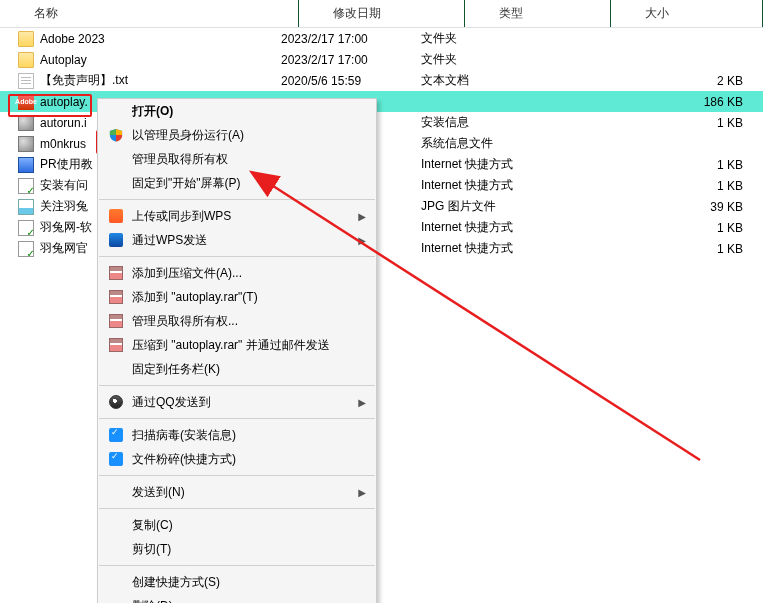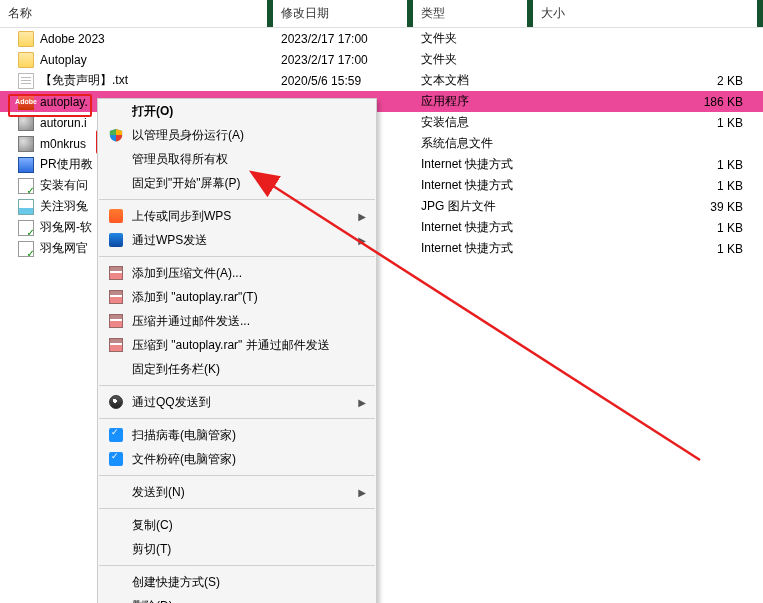--- a/index.html
+++ b/index.html
@@ -1,27 +1,27 @@
 <!DOCTYPE html>
 <html><head>
 <meta charset="utf-8">
 <style>
   * { box-sizing: border-box; margin: 0; padding: 0; font-family: "Microsoft YaHei", sans-serif; font-size: 12px; }
   body { width: 763px; height: 603px; background: #fff; position: relative; overflow: hidden; }
 
   .header-row { display: flex; height: 28px; border-bottom: 1px solid #e0e0e0; color: #333; }
-  .header-cell { display: flex; align-items: center; padding: 0 8px; border-right: 6px solid #14532d; }
+  .header-cell { display: flex; align-items: center; padding: 0 8px; border-right: 1px solid #14532d; margin-left: 26px; }
   .col-name { width: 273px; flex-shrink: 0; }
   .col-date { width: 140px; flex-shrink: 0; }
   .col-type { width: 120px; flex-shrink: 0; }
   .col-size { flex: 1; text-align: right; justify-content: flex-start; padding-right: 20px; }
 
   .file-list { position: relative; }
   .file-row { display: flex; height: 21px; align-items: center; }
-  .file-row.sel { background: #ec4899; }
+  .file-row.sel { background: #5eead4; }
   .file-row .cell { display: flex; align-items: center; text-align: center; }
   .cell.name { width: 273px; padding-left: 18px; gap: 6px; }
   .cell.date { width: 140px; padding-left: 8px; }
   .cell.type { width: 120px; padding-left: 8px; }
   .cell.size { flex: 1; justify-content: flex-end; padding-right: 20px; }
 
   .ico { width: 16px; height: 16px; display: inline-flex; align-items: center; justify-content: center; flex-shrink: 0; }
   .ico-folder { background: linear-gradient(#ffe9a6,#ffd65e); border: 1px solid #e6b84f; border-radius: 1px; }
   .ico-txt { background: #fff; border: 1px solid #bbb; position: relative; }
   .ico-txt::after { content:""; position:absolute; left:2px; right:2px; top:3px; height:1px; background:#bbb; box-shadow: 0 3px 0 #bbb, 0 6px 0 #bbb; }
@@ -100,21 +100,20 @@
       <div class="cell date">2020/5/6 15:59</div>
       <div class="cell type">文本文档</div>
       <div class="cell size">2 KB</div>
     </div>
     <div class="file-row sel">
       <div class="cell name">
         <span class="ico ico-adobe">Adobe</span>
         <span>autoplay.</span>
       </div>
       <div class="cell date"></div>
-      <div class="cell type">应用程序</div>
       <div class="cell size">186 KB</div>
     </div>
     <div class="file-row">
       <div class="cell name">
         <span class="ico ico-inf"></span>
         <span>autorun.i</span>
       </div>
       <div class="cell date"></div>
       <div class="cell type">安装信息</div>
       <div class="cell size">1 KB</div>
@@ -223,21 +222,21 @@
   <div class="mi">
       <span class="micon">
         <span class="rar"></span>
       </span>
       <span class="lbl">添加到 "autoplay.rar"(T)</span>
     </div>
   <div class="mi">
       <span class="micon">
         <span class="rar"></span>
       </span>
-      <span class="lbl">压缩并通过邮件发送...</span>
+      <span class="lbl">管理员取得所有权...</span>
     </div>
   <div class="mi">
       <span class="micon">
         <span class="rar"></span>
       </span>
       <span class="lbl">压缩到 "autoplay.rar" 并通过邮件发送</span>
     </div>
   <div class="mi">
       <span class="micon"></span>
       <span class="lbl">固定到任务栏(K)</span>
@@ -248,27 +247,27 @@
         <span class="q-qq"></span>
       </span>
       <span class="lbl">通过QQ发送到</span>
       <span class="arr">▶</span>
     </div>
   <div class="sep"></div>
   <div class="mi">
       <span class="micon">
         <span class="q-sec"></span>
       </span>
-      <span class="lbl">扫描病毒(电脑管家)</span>
+      <span class="lbl">扫描病毒(安装信息)</span>
     </div>
   <div class="mi">
       <span class="micon">
         <span class="q-sec"></span>
       </span>
-      <span class="lbl">文件粉碎(电脑管家)</span>
+      <span class="lbl">文件粉碎(快捷方式)</span>
     </div>
   <div class="sep"></div>
   <div class="mi">
       <span class="micon"></span>
       <span class="lbl">发送到(N)</span>
       <span class="arr">▶</span>
     </div>
   <div class="sep"></div>
   <div class="mi">
       <span class="micon"></span>

